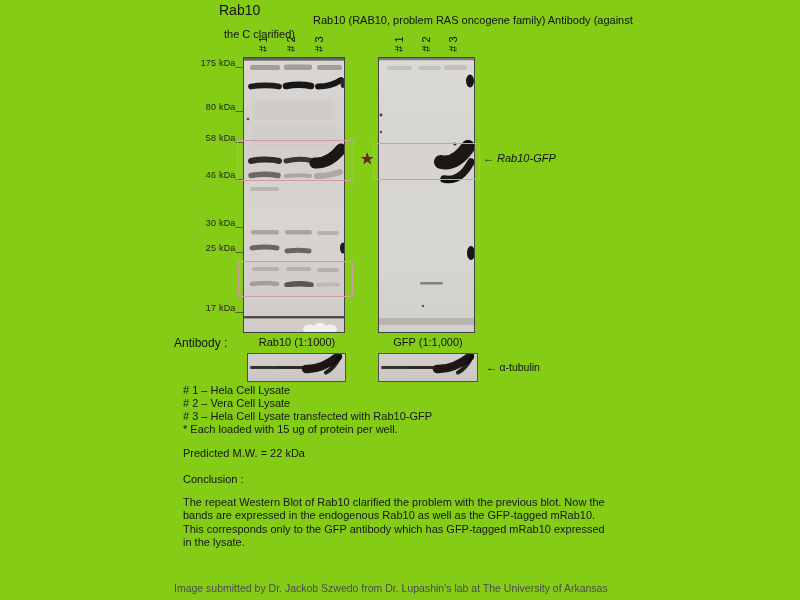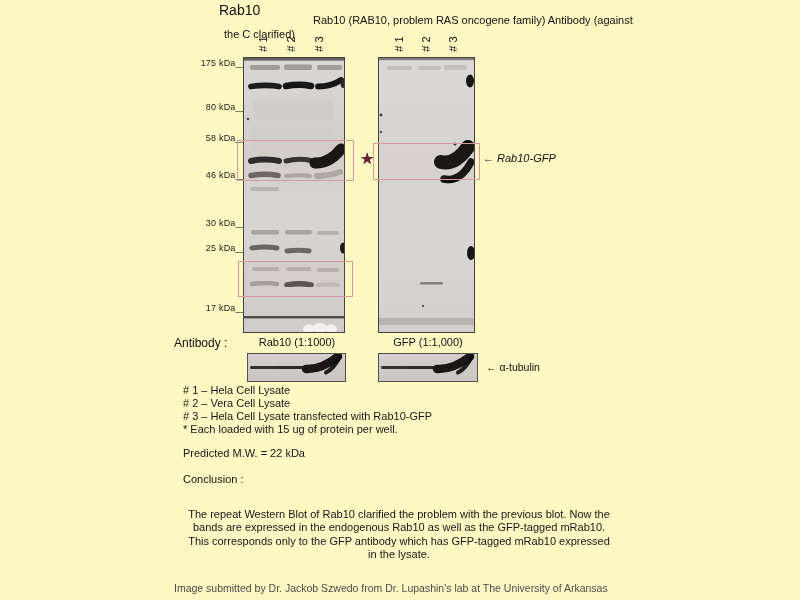--- a/index.html
+++ b/index.html
@@ -1,20 +1,20 @@
 <!DOCTYPE html>
 <html style="--highlight: #d59ba5; --star: #6e2533;"><head>
 <meta charset="utf-8">
 <style>
   html, body { margin: 0; padding: 0; background: #ffffff; }
   #canvas {
     position: relative;
     width: 800px;
     height: 600px;
-    background: #fef9c3;
+    background: #84cc16;
     font-family: "Liberation Sans", sans-serif;
     color: #1a1a1a;
     overflow: hidden;
   }
   .abs { position: absolute; white-space: nowrap; }
   .title { font-size: 14px; color: #111; }
   .subtitle { font-size: 11px; color: #111; }
   .lane-label { width: 22px; height: 24px; display: flex; align-items: center; justify-content: center; }
   .lane-label span { transform: rotate(-90deg); font-size: 11px; color: #111; display: inline-block; }
   .mw-label { width: 84px; text-align: right; font-size: 9px; color: #222; letter-spacing: 0.2px; }
@@ -203,17 +203,17 @@
   </div>
   <div class="abs annot-sm" style="left:486px; top:361px;">← α-tubulin</div>
 
   <div class="abs legend-line" style="left:183px; top:384px;"># 1 – Hela Cell Lysate</div>
   <div class="abs legend-line" style="left:183px; top:397px;"># 2 – Vera Cell Lysate</div>
   <div class="abs legend-line" style="left:183px; top:410px;"># 3 – Hela Cell Lysate transfected with Rab10-GFP</div>
   <div class="abs legend-line" style="left:183px; top:423px;">* Each loaded with 15 ug of protein per well.</div>
   <div class="abs legend-line" style="left:183px; top:447px;">Predicted M.W. = 22 kDa</div>
 
   <div class="abs conclusion-heading" style="left:183px; top:473px;">Conclusion :</div>
-  <div class="abs conclusion-body" style="left:183px; top:508px;text-align:center;">The repeat Western Blot of Rab10 clarified the problem with the previous blot. Now the bands are expressed in the endogenous Rab10 as well as the GFP-tagged mRab10. This corresponds only to the GFP antibody which has GFP-tagged mRab10 expressed in the lysate.</div>
+  <div class="abs conclusion-body" style="left:183px; top:496px;">The repeat Western Blot of Rab10 clarified the problem with the previous blot. Now the bands are expressed in the endogenous Rab10 as well as the GFP-tagged mRab10. This corresponds only to the GFP antibody which has GFP-tagged mRab10 expressed in the lysate.</div>
 
   <div class="abs footer-credit" style="left:174px; top:582px;">Image submitted by Dr. Jackob Szwedo from Dr. Lupashin's lab at The University of Arkansas</div>
 
 </div>
 
 </body></html>

